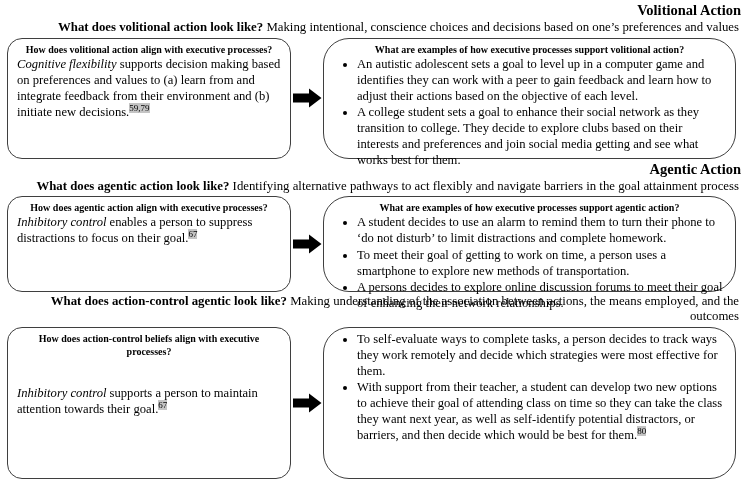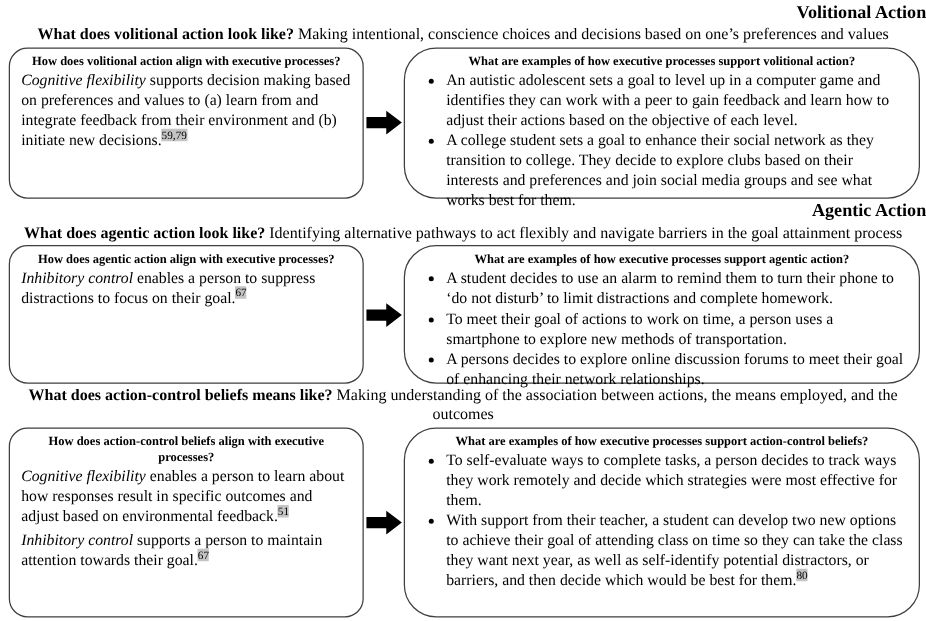--- a/index.html
+++ b/index.html
@@ -7,48 +7,48 @@
     width: 741px; height: 497px;
     font-family: "Liberation Serif", serif;
     color: #000;
     overflow: hidden;
   }
   .section-title {
     font-size: 14.5px; font-weight: bold; text-align: right;
     margin: 3px 0 1px 0; line-height: 1.1;
   }
   .section-question {
-    font-size: 12.8px; text-align: center; margin: 0 2px 3px 2px; line-height: 1.15;
+    font-size: 12.8px; text-align: right; margin: 0 2px 3px 2px; line-height: 1.15;
   }
   .section-question b { font-weight: bold; }
   .row {
     display: flex; align-items: stretch;
     margin: 1px 5px 2px 7px;
   }
   .row.r1 { height: 121px; }
-  .row.r2 { height: 111px; }
+  .row.r2 { height: 96px; }
   .row.r3 { height: 152px; }
   .box {
     border: 1.4px solid #3f3f3f; border-radius: 15px;
     background: #fff; box-sizing: border-box;
     padding: 3px 9px 3px 9px;
   }
   .box-left { width: 284px; flex: 0 0 auto; }
   .box-right { flex: 1 1 auto; border-radius: 26px; }
   .arrow-cell {
     flex: 0 0 32px; display: flex; align-items: center; justify-content: center;
   }
   .box-header {
     font-weight: bold; font-size: 10px; text-align: center;
     line-height: 1.3; margin: 1px 0 0 0;
   }
   .box-body { font-size: 12.6px; line-height: 1.28; }
   .lead-italic { font-style: italic; }
   .para { margin: 0; }
-  .para.spaced { margin-top: 3px; }
+  .para.spaced { margin-top: 27px; }
   sup.cite {
     background: #c4c4c4; font-size: 9px; line-height: 0; vertical-align: super;
   }
   ul.examples {
     margin: 0; padding-left: 24px; list-style: disc outside;
   }
   ul.examples li { margin: 0; padding-left: 0; }
   .arrow-svg { display: block; }
 </style>
 </head>
@@ -69,21 +69,21 @@
     <div class="arrow-cell">
       <svg class="arrow-svg" width="29" height="20" viewBox="0 0 29 20">
         <polygon points="0,5.5 16,5.5 16,0.5 28.5,10 16,19.5 16,14.5 0,14.5" fill="#000"></polygon>
       </svg>
     </div>
     <div class="box box-right">
       <div class="box-header">What are examples of how executive processes support volitional action?</div>
       <div class="box-body">
         <ul class="examples">
           <li><span>An autistic adolescent sets a goal to level up in a computer game and identifies they can work with a peer to gain feedback and learn how to adjust their actions based on the objective of each level.</span></li>
-          <li><span>A college student sets a goal to enhance their social network as they transition to college. They decide to explore clubs based on their interests and preferences and join social media groups and see what works best for them.</span></li>
+          <li><span>A college student sets a goal to enhance their social network as they transition to college. They decide to explore clubs based on their interests and preferences and join social media getting and see what works best for them.</span></li>
         </ul>
       </div>
     </div>
   </div>
 </div>
 
 <div>
   <div class="section-title">Agentic Action</div>
   <div class="section-question">
     <b>What does agentic action look like?</b><span> Identifying alternative pathways to act flexibly and navigate barriers in the goal attainment process</span>
@@ -98,47 +98,45 @@
     <div class="arrow-cell">
       <svg class="arrow-svg" width="29" height="20" viewBox="0 0 29 20">
         <polygon points="0,5.5 16,5.5 16,0.5 28.5,10 16,19.5 16,14.5 0,14.5" fill="#000"></polygon>
       </svg>
     </div>
     <div class="box box-right">
       <div class="box-header">What are examples of how executive processes support agentic action?</div>
       <div class="box-body">
         <ul class="examples">
           <li><span>A student decides to use an alarm to remind them to turn their phone to ‘do not disturb’ to limit distractions and complete homework.</span></li>
-          <li><span>To meet their goal of actions to work on time, a person uses a smartphone to explore new methods of transportation.</span></li>
+          <li><span>To meet their goal of getting to work on time, a person uses a smartphone to explore new methods of transportation.</span></li>
           <li><span>A persons decides to explore online discussion forums to meet their goal of enhancing their network relationships.</span></li>
         </ul>
       </div>
     </div>
   </div>
 </div>
 
 <div>
   <div class="section-question">
-    <b>What does action-control beliefs means like?</b><span> Making understanding of the association between actions, the means employed, and the outcomes</span>
+    <b>What does action-control agentic look like?</b><span> Making understanding of the association between actions, the means employed, and the outcomes</span>
   </div>
   <div class="row r3">
     <div class="box box-left">
       <div class="box-header">How does action-control beliefs align with executive processes?</div>
       <div class="box-body">
-        <p class="para"><span class="lead-italic">Cognitive flexibility</span><span> enables a person to learn about how responses result in specific outcomes and adjust based on environmental feedback.</span><sup class="cite">51</sup></p>
         <p class="para spaced"><span class="lead-italic">Inhibitory control</span><span> supports a person to maintain attention towards their goal.</span><sup class="cite">67</sup></p>
       </div>
     </div>
     <div class="arrow-cell">
       <svg class="arrow-svg" width="29" height="20" viewBox="0 0 29 20">
         <polygon points="0,5.5 16,5.5 16,0.5 28.5,10 16,19.5 16,14.5 0,14.5" fill="#000"></polygon>
       </svg>
     </div>
     <div class="box box-right">
-      <div class="box-header">What are examples of how executive processes support action-control beliefs?</div>
       <div class="box-body">
         <ul class="examples">
           <li><span>To self-evaluate ways to complete tasks, a person decides to track ways they work remotely and decide which strategies were most effective for them.</span></li>
           <li><span>With support from their teacher, a student can develop two new options to achieve their goal of attending class on time so they can take the class they want next year, as well as self-identify potential distractors, or barriers, and then decide which would be best for them.</span><sup class="cite">80</sup></li>
         </ul>
       </div>
     </div>
   </div>
 </div>
 

